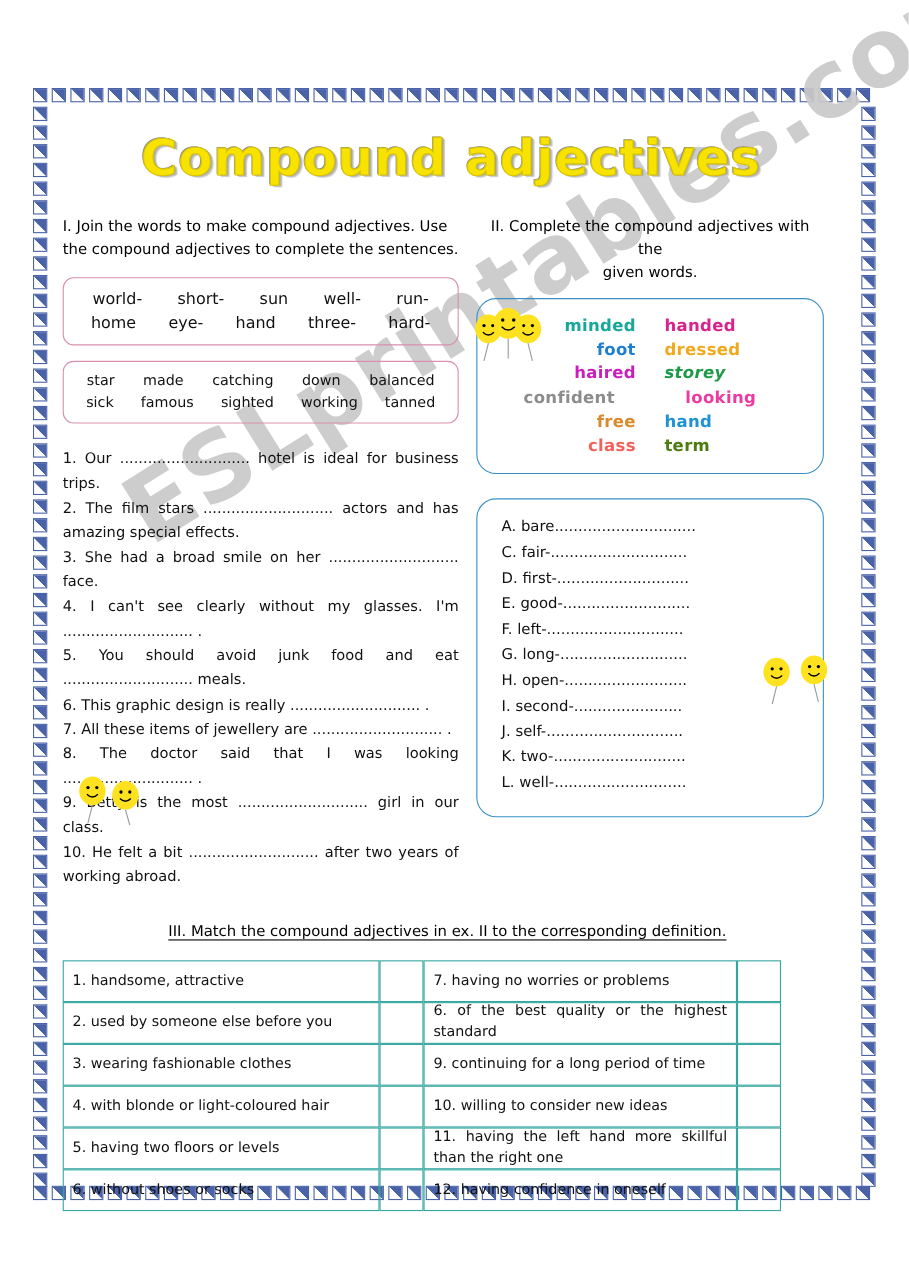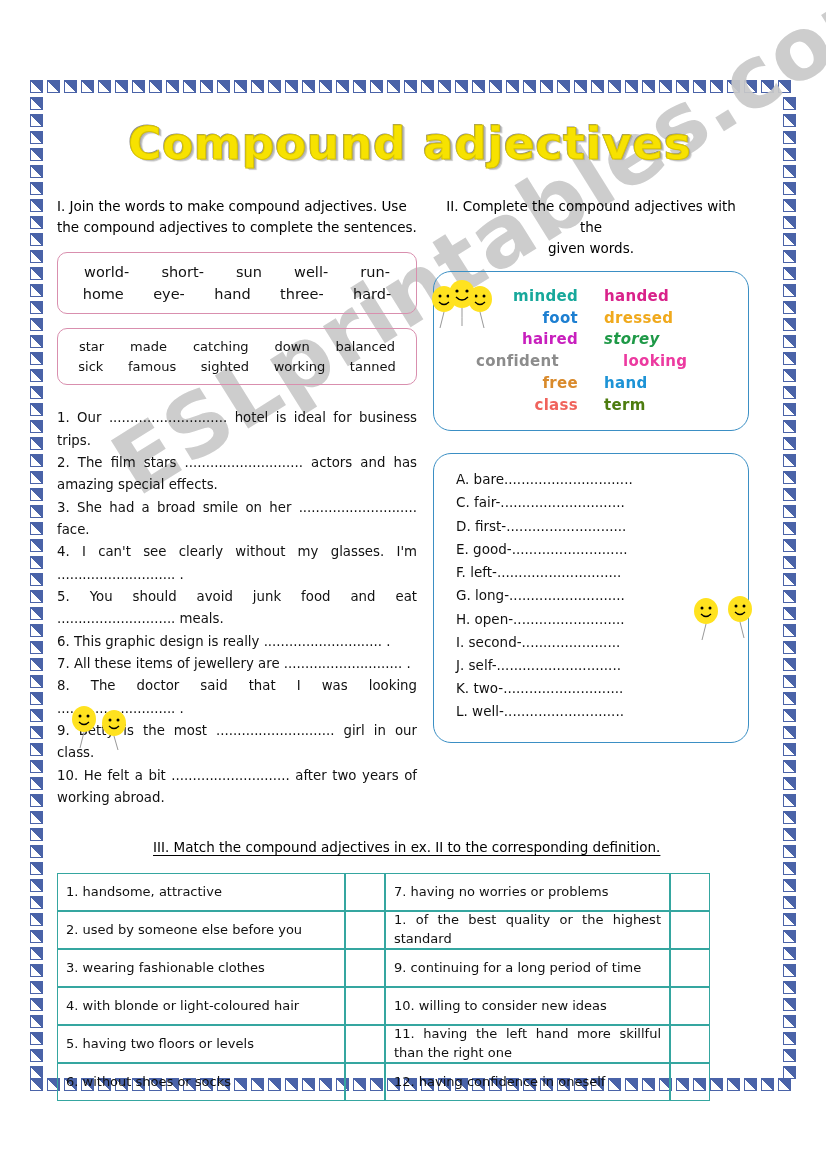--- a/index.html
+++ b/index.html
@@ -565,21 +565,21 @@
     <div class="mt-col ans-left">
       <div class="mt-cell h38"></div>
       <div class="mt-cell h38"></div>
       <div class="mt-cell h38"></div>
       <div class="mt-cell h38"></div>
       <div class="mt-cell h38"></div>
       <div class="mt-cell h38"></div>
     </div>
     <div class="mt-col defs-right">
       <div class="mt-cell h38">7. having no worries or problems</div>
-      <div class="mt-cell h38">1. of the best quality or the highest standard</div>
+      <div class="mt-cell h38">6. of the best quality or the highest standard</div>
       <div class="mt-cell h38">9. continuing for a long period of time</div>
       <div class="mt-cell h38">10. willing to consider new ideas</div>
       <div class="mt-cell h38">11. having the left hand more skillful than the right one</div>
       <div class="mt-cell h38">12. having confidence in oneself</div>
     </div>
     <div class="mt-col ans-right">
       <div class="mt-cell h38"></div>
       <div class="mt-cell h38"></div>
       <div class="mt-cell h38"></div>
       <div class="mt-cell h38"></div>

